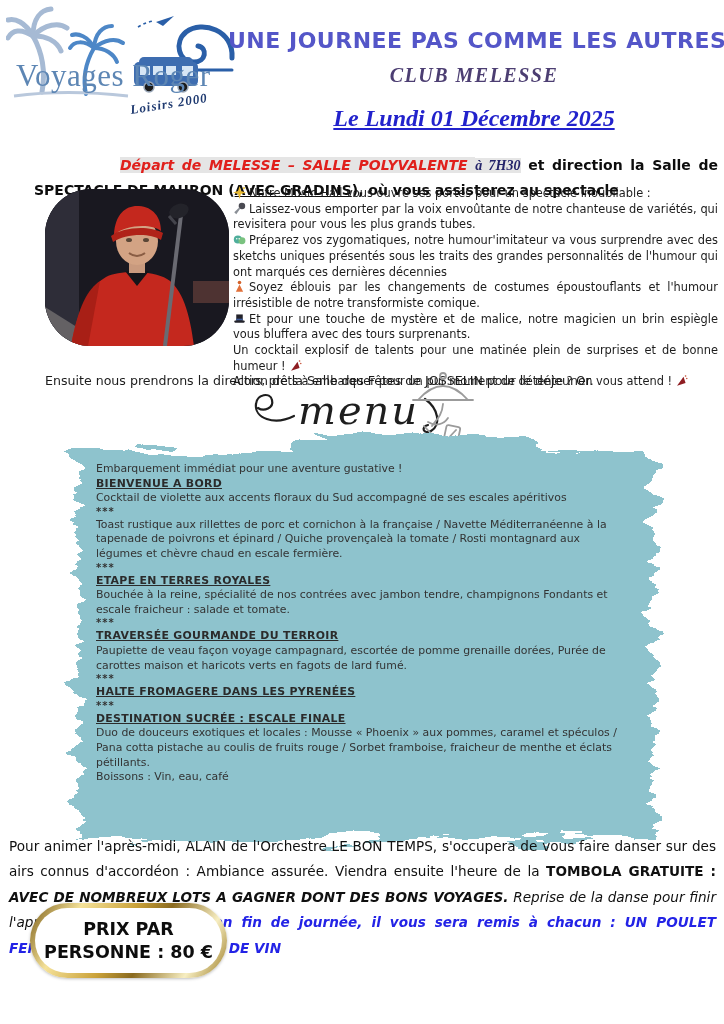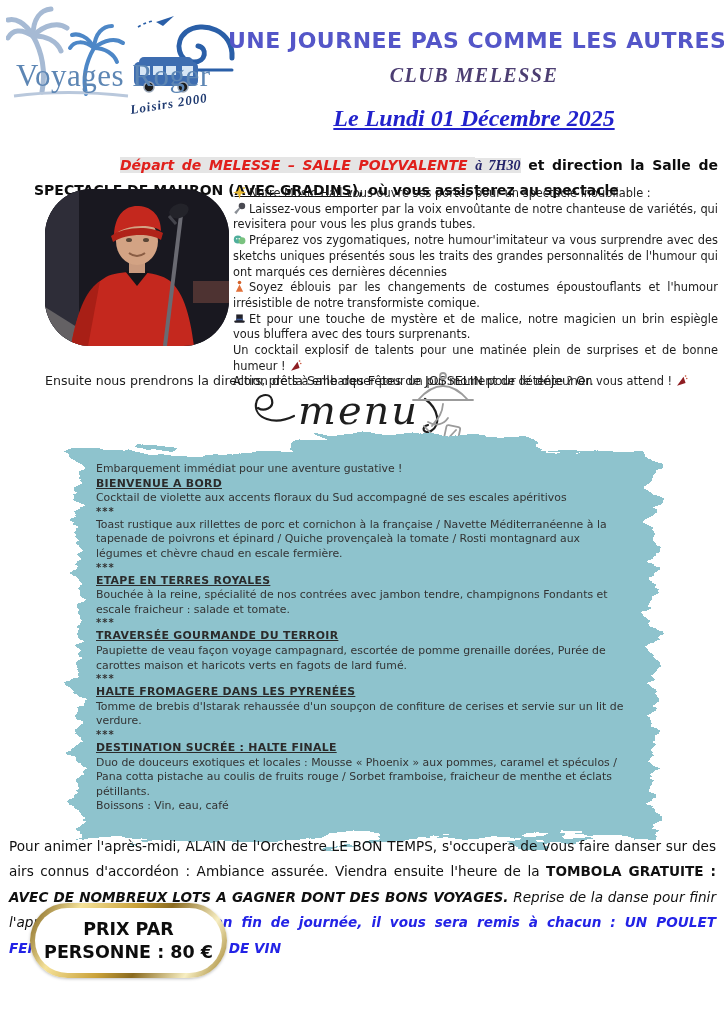--- a/index.html
+++ b/index.html
@@ -237,23 +237,22 @@
       <p class="sep">***</p>
       <p class="ml">Toast rustique aux rillettes de porc et cornichon à la française / Navette Méditerranéenne à la tapenade de poivrons et épinard / Quiche provençaleà la tomate / Rosti montagnard aux légumes et chèvre chaud en escale fermière.</p>
       <p class="sep">***</p>
       <p class="mh">ETAPE EN TERRES ROYALES</p>
       <p class="ml">Bouchée à la reine, spécialité de nos contrées avec jambon tendre, champignons Fondants et escale fraicheur : salade et tomate.</p>
       <p class="sep">***</p>
       <p class="mh">TRAVERSÉE GOURMANDE DU TERROIR</p>
       <p class="ml">Paupiette de veau façon voyage campagnard, escortée de pomme grenaille dorées, Purée de carottes maison et haricots verts en fagots de lard fumé.</p>
       <p class="sep">***</p>
       <p class="mh">HALTE FROMAGERE DANS LES PYRENÉES</p>
-      <p class="ml">Tomme de brebis d'Istarak rehaussée d'un soupçon de confiture de cerises et servie sur un lit de verdure.</p>
-      <p class="sep">***</p>
-      <p class="mh">DESTINATION SUCRÉE : HALTE FINALE</p>
+      <p class="sep">***</p>
+      <p class="mh">DESTINATION SUCRÉE : ESCALE FINALE</p>
       <p class="ml">Duo de douceurs exotiques et locales : Mousse « Phoenix » aux pommes, caramel et spéculos / Pana cotta pistache au coulis de fruits rouge / Sorbet framboise, fraicheur de menthe et éclats pétillants.</p>
       <p class="ml">Boissons : Vin, eau, café</p>
     </div>
   </div>
 
   <p class="afternoon"><span>Pour animer l'après-midi, ALAIN de l'Orchestre LE BON TEMPS, s'occupera de vous faire danser sur des airs connus d'accordéon : Ambiance assurée. Viendra ensuite l'heure de la </span><span class="b">TOMBOLA GRATUITE</span><span class="b"> : </span><span class="bi">AVEC DE NOMBREUX LOTS A GAGNER DONT DES BONS VOYAGES.</span><span class="it"> Reprise de la danse pour finir l'après-midi en beauté. </span><span class="bi blue">Et, en fin de journée, il vous sera remis à chacun :  </span><span class="bi blue">UN POULET FERMIER ET UNE BOUTEILLE DE VIN</span></p>
 
   <div class="badge">
     <div class="badge-in">
       <div>PRIX PAR</div>

